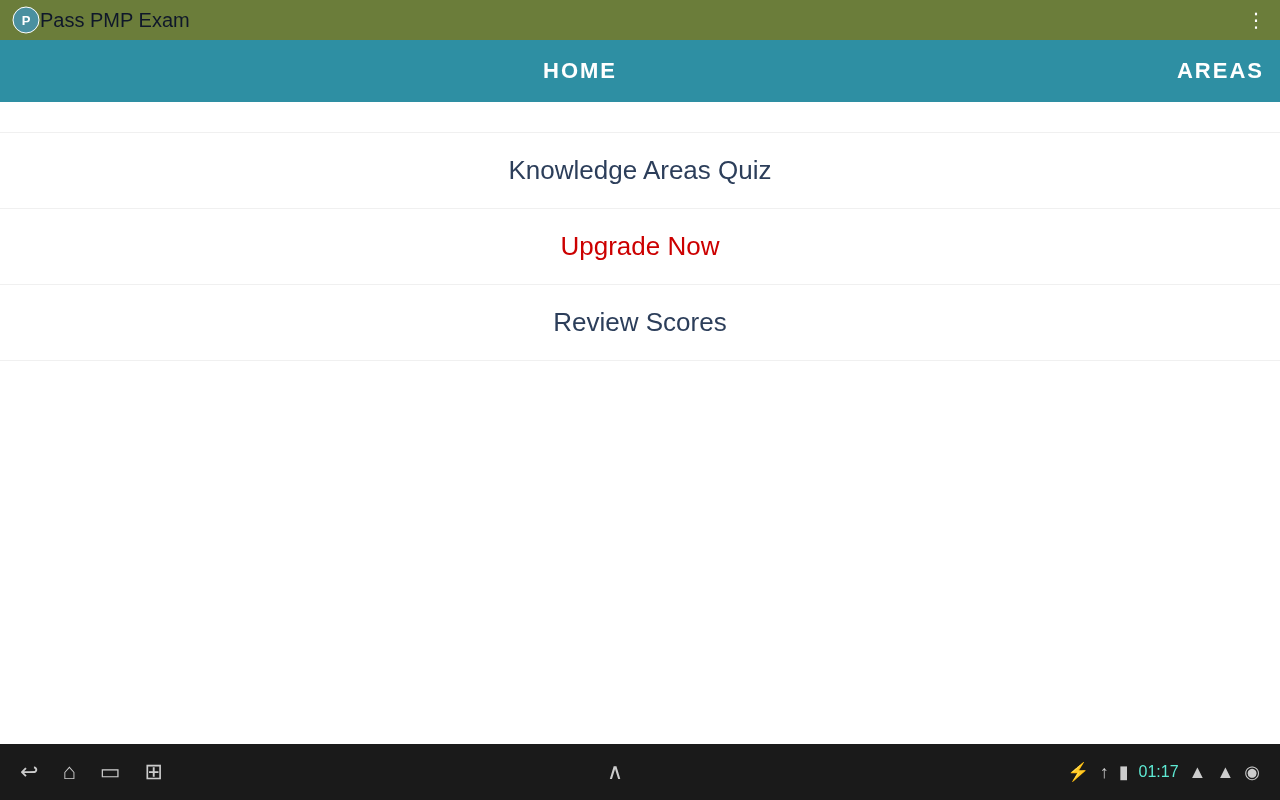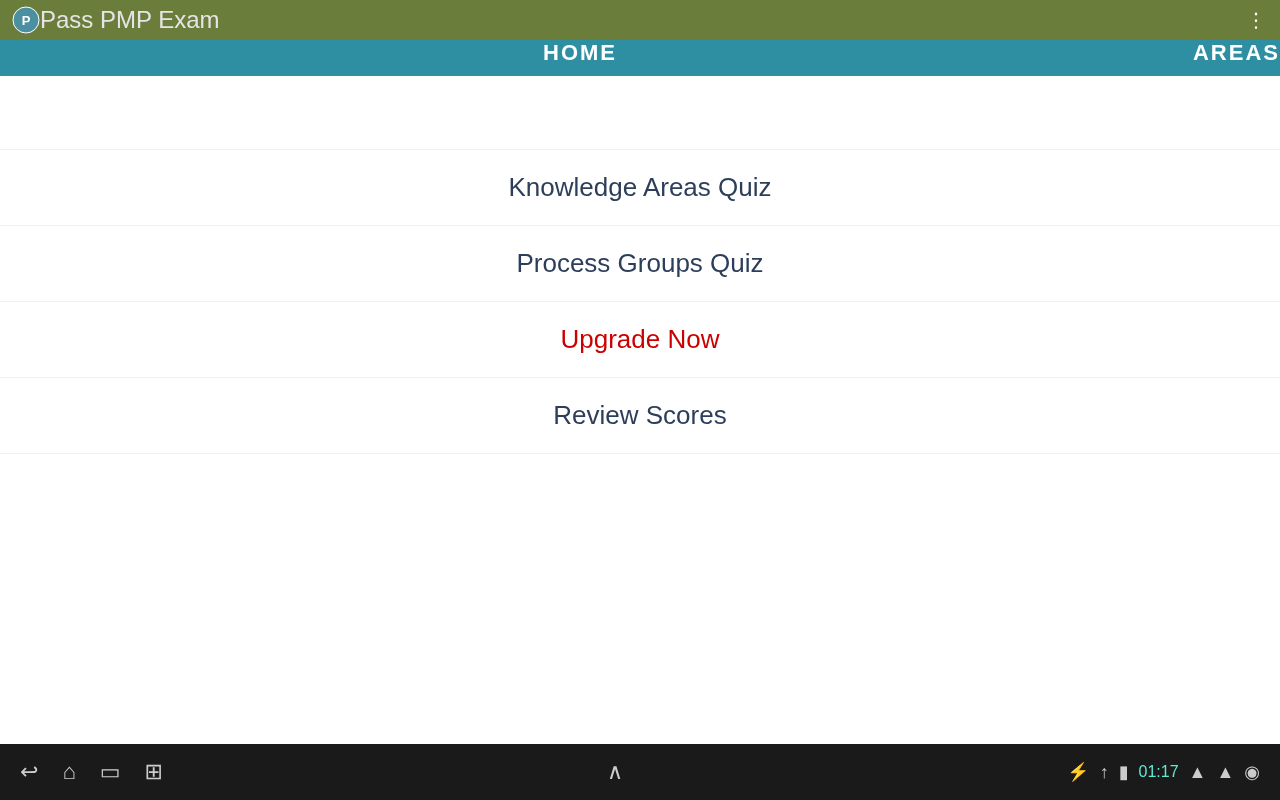--- a/index.html
+++ b/index.html
@@ -16,52 +16,52 @@
     
     #status-bar {
       background: #6b7d3a;
       height: 40px;
       display: flex;
       align-items: center;
       padding: 0 12px;
       flex-shrink: 0;
     }
     #app-title {
-      color: #e5e5e5;
-      font-size: 24px;
+      color: #0f172a;
+      font-size: 20px;
       flex: 1;
     }
     #overflow-menu-icon {
       color: #fff;
       font-size: 20px;
       cursor: pointer;
       letter-spacing: 2px;
     }
 
     
     #nav-bar {
       background: #2e8fa3;
-      height: 36px;
+      height: 62px;
       display: flex;
-      align-items: flex-start;
+      align-items: center;
       flex-shrink: 0;
     }
     #nav-home {
       flex: 1;
       text-align: center;
       color: #fff;
       font-size: 22px;
       font-weight: bold;
       letter-spacing: 2px;
       cursor: pointer;
     }
     #nav-areas {
       width: 120px;
       text-align: right;
-      padding-right: 0;
+      padding-right: 16px;
       color: #fff;
       font-size: 22px;
       font-weight: bold;
       letter-spacing: 2px;
       cursor: pointer;
     }
 
     
     #main-content {
       flex: 1;
@@ -76,21 +76,20 @@
       width: 100%;
       text-align: center;
       padding: 22px 0;
       font-size: 26px;
       color: #2c3e5a;
       cursor: pointer;
       border-bottom: 1px solid #f0f0f0;
     }
     .menu-item:first-child {
       border-top: 1px solid #f0f0f0;
-      margin-top: 43px;
     }
     .menu-item.upgrade {
       color: #cc0000;
     }
 
     
     #bottom-bar {
       background: #1a1a1a;
       height: 56px;
       display: flex;
@@ -146,21 +145,20 @@
   <span id="overflow-menu-icon">⋮</span>
 </div>
 
 <div id="nav-bar">
   <div id="nav-home">HOME</div>
   <div id="nav-areas">AREAS</div>
 </div>
 
 <div id="main-content">
 <div class="menu-item">Knowledge Areas Quiz</div>
-    <div class="menu-item">Process Groups Quiz</div>
     <div class="menu-item upgrade">Upgrade Now</div>
     <div class="menu-item">Review Scores</div>
   </div>
 
 <div id="bottom-bar">
   <div class="bottom-nav-group">
     <span class="bottom-nav-icon">↩</span>
     <span class="bottom-nav-icon">⌂</span>
     <span class="bottom-nav-icon">▭</span>
     <span class="bottom-nav-icon">⊞</span>

